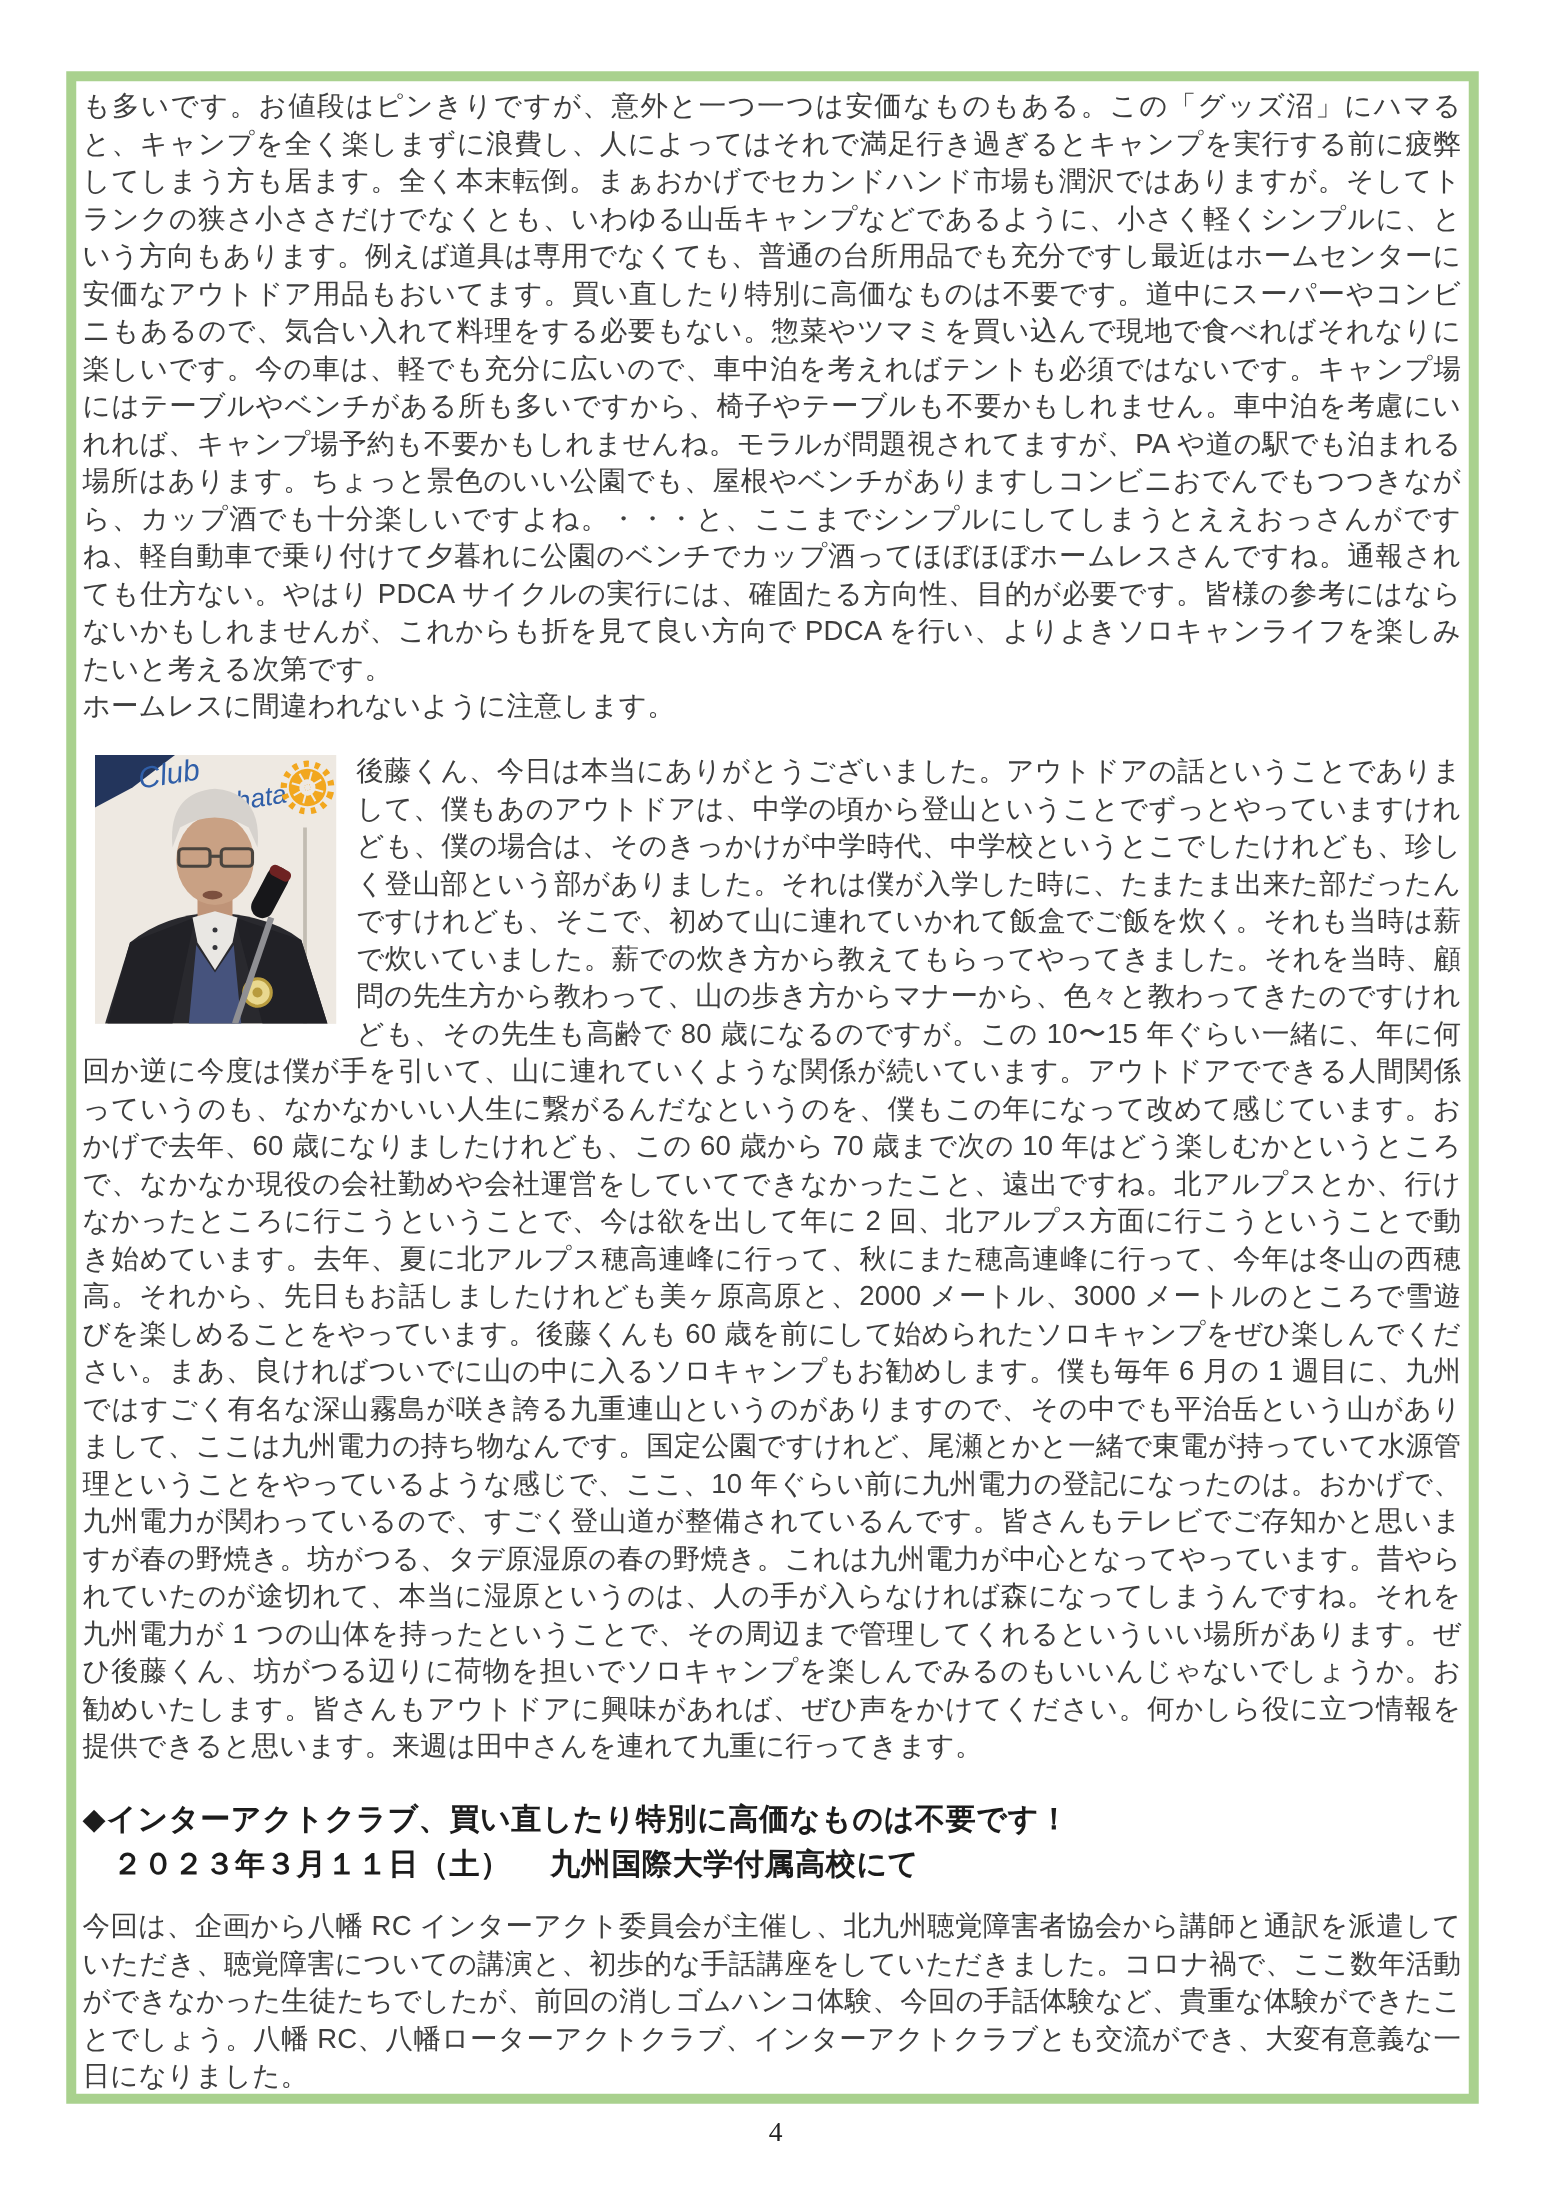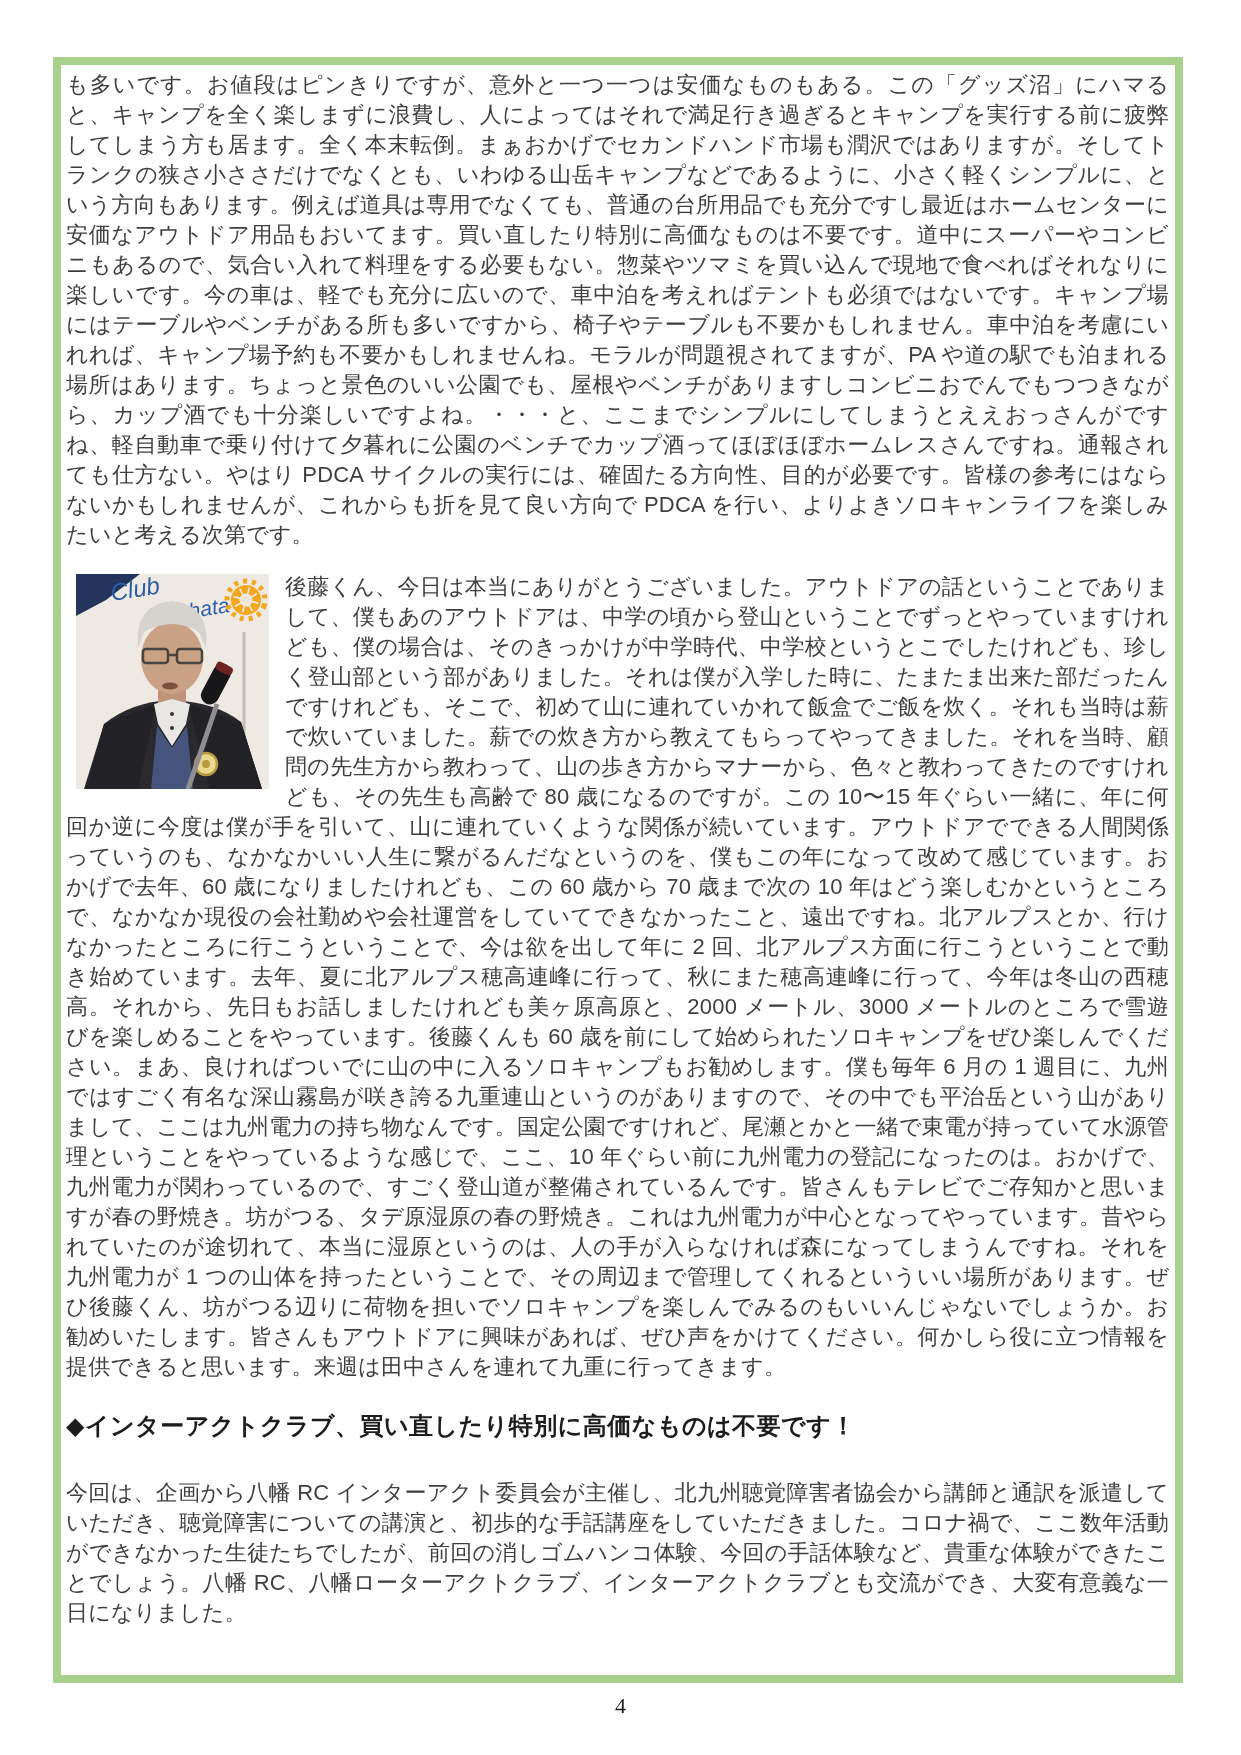--- a/index.html
+++ b/index.html
@@ -60,40 +60,41 @@
     line-height: 36px;
     font-weight: bold;
     color: #1c1c1c;
     letter-spacing: 0.5px;
   }
   .event-heading .line2 {
     display: block;
     padding-left: 24px;
   }
   .event-paragraph {
-    margin-top: 34px;
+    margin-top: 16px;
   }
   .page-number {
     position: absolute;
     left: 0;
     top: 1693px;
     width: 100%;
     text-align: center;
     font-family: "Liberation Serif", "DejaVu Serif", serif;
     font-size: 22px;
     color: #222222;
   }
 </style>
 </head>
 <body>
 
 <div class="page">
   <div class="frame">
 
     <p class="body-text">も多いです。お値段はピンきりですが、意外と一つ一つは安価なものもある。この「グッズ沼」にハマると、キャンプを全く楽しまずに浪費し、人によってはそれで満足行き過ぎるとキャンプを実行する前に疲弊してしまう方も居ます。全く本末転倒。まぁおかげでセカンドハンド市場も潤沢ではありますが。そしてトランクの狭さ小ささだけでなくとも、いわゆる山岳キャンプなどであるように、小さく軽くシンプルに、という方向もあります。例えば道具は専用でなくても、普通の台所用品でも充分ですし最近はホームセンターに安価なアウトドア用品もおいてます。買い直したり特別に高価なものは不要です。道中にスーパーやコンビニもあるので、気合い入れて料理をする必要もない。惣菜やツマミを買い込んで現地で食べればそれなりに楽しいです。今の車は、軽でも充分に広いので、車中泊を考えればテントも必須ではないです。キャンプ場にはテーブルやベンチがある所も多いですから、椅子やテーブルも不要かもしれません。車中泊を考慮にいれれば、キャンプ場予約も不要かもしれませんね。モラルが問題視されてますが、PA や道の駅でも泊まれる場所はあります。ちょっと景色のいい公園でも、屋根やベンチがありますしコンビニおでんでもつつきながら、カップ酒でも十分楽しいですよね。・・・と、ここまでシンプルにしてしまうとええおっさんがですね、軽自動車で乗り付けて夕暮れに公園のベンチでカップ酒ってほぼほぼホームレスさんですね。通報されても仕方ない。やはり PDCA サイクルの実行には、確固たる方向性、目的が必要です。皆様の参考にはならないかもしれませんが、これからも折を見て良い方向で PDCA を行い、よりよきソロキャンライフを楽しみたいと考える次第です。</p>
+    <p class="body-text intro-note">ホームレスに間違われないように注意します。</p>
 
     <div class="speech-section">
       <div class="photo">
         <svg viewBox="0 0 193 215" width="193" height="215" xmlns="http://www.w3.org/2000/svg">
           <rect width="193" height="215" fill="#eee9e2"></rect>
           <polygon points="0,0 64,0 30,26 0,42" fill="#23355c"></polygon>
           <text x="36" y="27" transform="rotate(-9 36 27)" font-size="24" font-style="italic" fill="#2f5ea8">Club</text>
           <text x="90" y="48" transform="rotate(-9 90 48)" font-size="21" font-style="italic" fill="#2f5ea8">Yahata</text>
           <g transform="translate(170,26) rotate(15)">
             <circle r="19" fill="none" stroke="#f2a71e" stroke-width="5" stroke-dasharray="4 5"></circle>
@@ -135,20 +136,21 @@
               <rect x="131" y="88" width="18" height="9" rx="4" fill="#6e2222"></rect>
             </g>
           </g>
         </svg>
       </div>
       <div class="body-text">後藤くん、今日は本当にありがとうございました。アウトドアの話ということでありまして、僕もあのアウトドアは、中学の頃から登山ということでずっとやっていますけれども、僕の場合は、そのきっかけが中学時代、中学校というとこでしたけれども、珍しく登山部という部がありました。それは僕が入学した時に、たまたま出来た部だったんですけれども、そこで、初めて山に連れていかれて飯盒でご飯を炊く。それも当時は薪で炊いていました。薪での炊き方から教えてもらってやってきました。それを当時、顧問の先生方から教わって、山の歩き方からマナーから、色々と教わってきたのですけれども、その先生も高齢で 80 歳になるのですが。この 10〜15 年ぐらい一緒に、年に何回か逆に今度は僕が手を引いて、山に連れていくような関係が続いています。アウトドアでできる人間関係っていうのも、なかなかいい人生に繋がるんだなというのを、僕もこの年になって改めて感じています。おかげで去年、60 歳になりましたけれども、この 60 歳から 70 歳まで次の 10 年はどう楽しむかというところで、なかなか現役の会社勤めや会社運営をしていてできなかったこと、遠出ですね。北アルプスとか、行けなかったところに行こうということで、今は欲を出して年に 2 回、北アルプス方面に行こうということで動き始めています。去年、夏に北アルプス穂高連峰に行って、秋にまた穂高連峰に行って、今年は冬山の西穂高。それから、先日もお話しましたけれども美ヶ原高原と、2000 メートル、3000 メートルのところで雪遊びを楽しめることをやっています。後藤くんも 60 歳を前にして始められたソロキャンプをぜひ楽しんでください。まあ、良ければついでに山の中に入るソロキャンプもお勧めします。僕も毎年 6 月の 1 週目に、九州ではすごく有名な深山霧島が咲き誇る九重連山というのがありますので、その中でも平治岳という山がありまして、ここは九州電力の持ち物なんです。国定公園ですけれど、尾瀬とかと一緒で東電が持っていて水源管理ということをやっているような感じで、ここ、10 年ぐらい前に九州電力の登記になったのは。おかげで、九州電力が関わっているので、すごく登山道が整備されているんです。皆さんもテレビでご存知かと思いますが春の野焼き。坊がつる、タデ原湿原の春の野焼き。これは九州電力が中心となってやっています。昔やられていたのが途切れて、本当に湿原というのは、人の手が入らなければ森になってしまうんですね。それを九州電力が 1 つの山体を持ったということで、その周辺まで管理してくれるといういい場所があります。ぜひ後藤くん、坊がつる辺りに荷物を担いでソロキャンプを楽しんでみるのもいいんじゃないでしょうか。お勧めいたします。皆さんもアウトドアに興味があれば、ぜひ声をかけてください。何かしら役に立つ情報を提供できると思います。来週は田中さんを連れて九重に行ってきます。</div>
     </div>
 
     <h2 class="event-heading">
       <span class="line1">◆インターアクトクラブ、買い直したり特別に高価なものは不要です！</span>
+      <span class="line2">２０２３年３月１１日（土）　 九州国際大学付属高校にて</span>
     </h2>
 
     <p class="body-text event-paragraph">今回は、企画から八幡 RC インターアクト委員会が主催し、北九州聴覚障害者協会から講師と通訳を派遣していただき、聴覚障害についての講演と、初歩的な手話講座をしていただきました。コロナ禍で、ここ数年活動ができなかった生徒たちでしたが、前回の消しゴムハンコ体験、今回の手話体験など、貴重な体験ができたことでしょう。八幡 RC、八幡ローターアクトクラブ、インターアクトクラブとも交流ができ、大変有意義な一日になりました。</p>
 
   </div>
 
   <div class="page-number">4</div>
 </div>
 
 </body></html>

